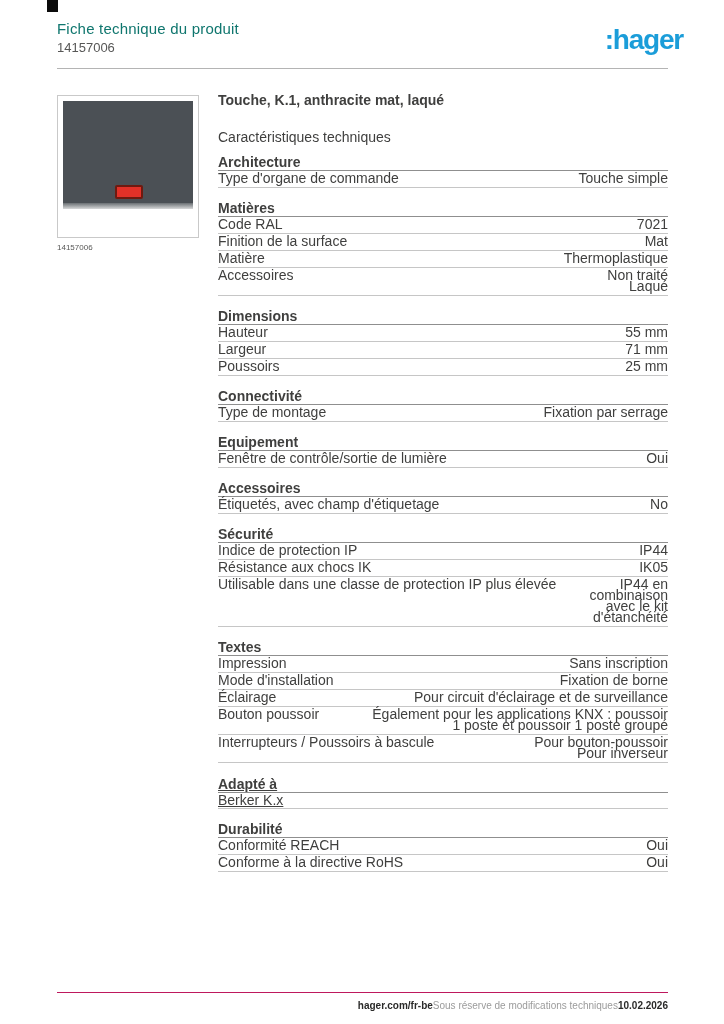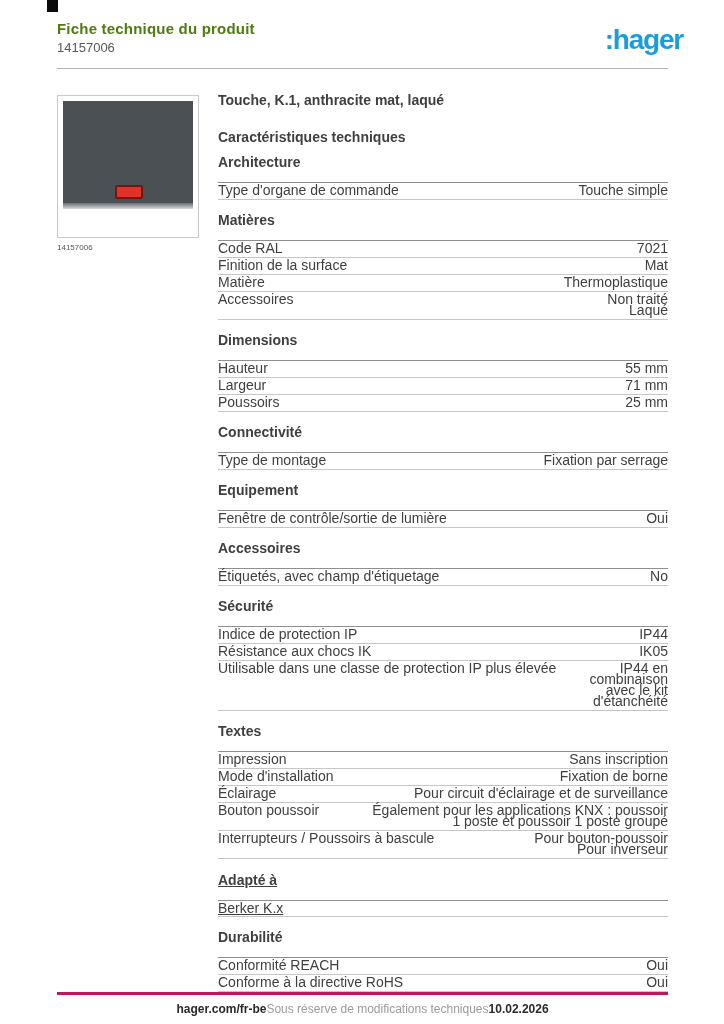--- a/index.html
+++ b/index.html
@@ -5,46 +5,46 @@
   * { margin:0; padding:0; box-sizing:border-box; }
   html,body { background:#ffffff; }
   body { font-family:"Liberation Sans", sans-serif; color:#3f3f3e; }
   .page { position:relative; width:724px; height:1024px; background:#fff; overflow:hidden; }
 
   
   .print-mark { position:absolute; left:47px; top:0; width:11px; height:12px; background:#0b0b0b; }
 
   
   .header { position:absolute; left:57px; top:20px; }
-  .doc-title { font-size:15px; font-weight:bold; color:#4d7c0f; letter-spacing:0.2px; }
+  .doc-title { font-size:15px; font-weight:normal; color:#0f766e; letter-spacing:0.2px; }
   .doc-id { font-size:13px; color:#575756; margin-top:3px; }
   .logo { position:absolute; right:41px; top:24px; font-size:28px; font-weight:bold; letter-spacing:-1.2px; }
   .header-rule { position:absolute; left:57px; right:56px; top:68px; height:1px; background:#b4b4b4; }
 
   
   .product-image { position:absolute; left:57px; top:95px; width:142px; height:143px; border:1px solid #c9c9c9; background:#fff; }
   .product-photo { position:absolute; left:5px; top:5px; right:5px; height:105px; }
   .photo-shade { position:absolute; left:0; right:0; bottom:-3px; height:6px; background:linear-gradient(#6a6f73,#d7d8d9); }
   .red-indicator { position:absolute; left:52px; bottom:7px; width:28px; height:14px; border-radius:2px; border:2px solid #6e1a10; }
   .product-caption { position:absolute; left:57px; top:243px; font-size:8px; color:#575756; }
 
   
   .content { position:absolute; left:218px; top:90px; width:450px; font-size:14px; line-height:10px; }
   .product-title { font-weight:bold; padding-top:5px; }
-  .caracteristiques { font-weight:bold; margin-top:27px; }
+  .caracteristiques { font-weight:normal; margin-top:27px; }
   .section { margin-top:15px; }
   .section.gap { margin-top:16px;text-decoration:underline; }
-  .section-title { font-weight:bold; padding-bottom:15px; border-bottom:1px solid #8f8f8f; }
+  .section-title { font-weight:bold; padding-bottom:3px; border-bottom:1px solid #8f8f8f; }
   .spec-row { display:flex; justify-content:center; padding:2px 0 3px; border-bottom:1px solid #c6c6c6; }
   .spec-label { white-space:nowrap; padding-right:10px; }
   .spec-value { flex:1; text-align:right; }
   .spec-value div { line-height:11px; }
 
   
-  .footer { position:absolute; left:57px; right:56px; top:992px; border-top:3px solid #be185d; display:flex; justify-content:center; align-items:flex-start; padding-top:7px; font-size:12px; }
+  .footer { position:absolute; left:57px; right:56px; top:992px; border-top:1px solid #be185d; display:flex; justify-content:flex-end; align-items:flex-start; padding-top:7px; font-size:10px; }
   .footer-left { font-weight:bold; color:#2a2a29; }
   .footer-center { color:#9b9b9b; }
   .footer-right { font-weight:bold; color:#2a2a29; }
 </style>
 </head>
 <body>
 
 <div class="page">
 
   <div class="print-mark"></div>

